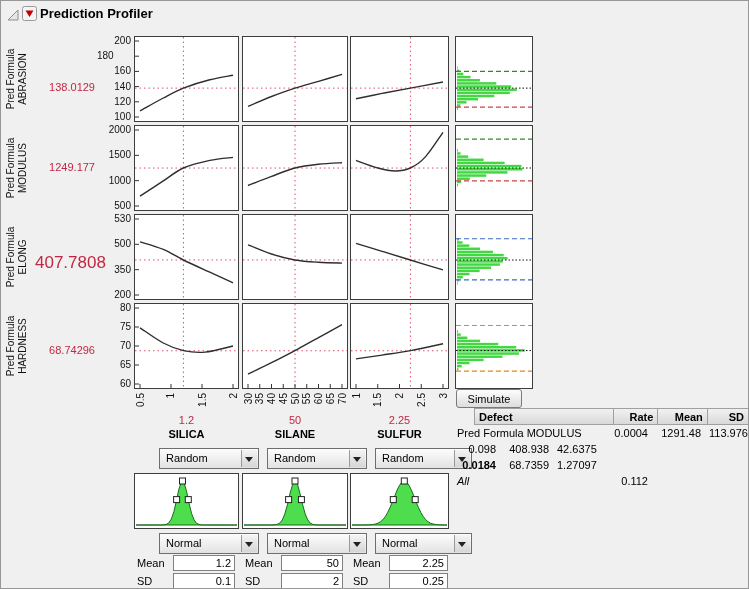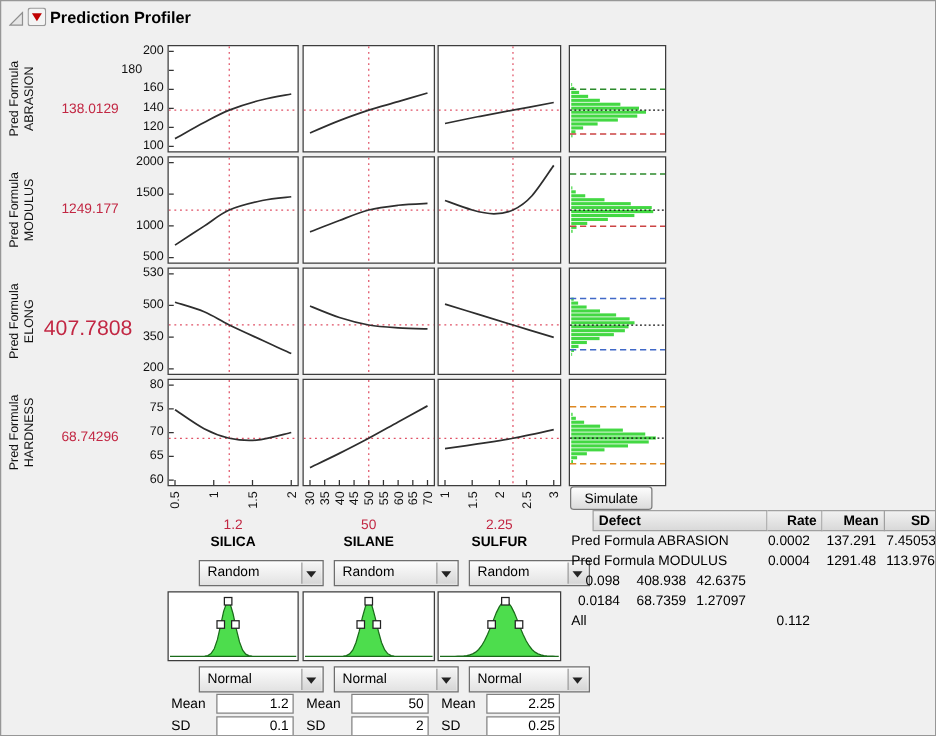--- a/index.html
+++ b/index.html
@@ -349,41 +349,35 @@
   <button class="simbtn">Simulate</button>
 
   <div id="defect-table">
       <div class="thead">
         <div class="th" style="width: 152px; text-align: left;">Defect</div>
         <div class="th" style="width: 47px; text-align: right;">Rate</div>
         <div class="th" style="width: 53px; text-align: right;">Mean</div>
         <div class="th" style="width: 44px; text-align: right;">SD</div>
       </div>
       <div class="tr">
-        <div class="td" style="width: 152px; text-align: left;">Pred Formula ABRASION</div>
-        <div class="td" style="width: 47px; text-align: right;">0.0002</div>
-        <div class="td" style="width: 53px; text-align: right;">137.291</div>
-        <div class="td" style="width: 44px; text-align: right;">7.45053</div>
-      </div>
-      <div class="tr">
         <div class="td" style="width: 152px; text-align: left;">Pred Formula MODULUS</div>
         <div class="td" style="width: 47px; text-align: right;">0.0004</div>
         <div class="td" style="width: 53px; text-align: right;">1291.48</div>
         <div class="td" style="width: 44px; text-align: right;">113.976</div>
       </div>
       <div class="tr">
         <div class="td" style="width: 47px; text-align: right;">0.098</div>
         <div class="td" style="width: 53px; text-align: right;">408.938</div>
         <div class="td" style="width: 44px; text-align: right;">42.6375</div>
       </div>
       <div class="tr">
-        <div class="td" style="width: 47px; text-align: right;">0.0184</div>
+        <div class="td" style="width: 47px; text-align: right; font-weight: bold;">0.0184</div>
         <div class="td" style="width: 53px; text-align: right;">68.7359</div>
         <div class="td" style="width: 44px; text-align: right;">1.27097</div>
       </div>
       <div class="tr">
-        <div class="td" style="width: 152px; text-align: left;">All</div>
+        <div class="td" style="width: 152px; text-align: left; font-style: italic;">All</div>
         <div class="td" style="width: 47px; text-align: right;">0.112</div>
         <div class="td" style="width: 53px; text-align: right;"></div>
         <div class="td" style="width: 44px; text-align: right;"></div>
       </div>
     </div>
 </div>
 
 </body></html>

